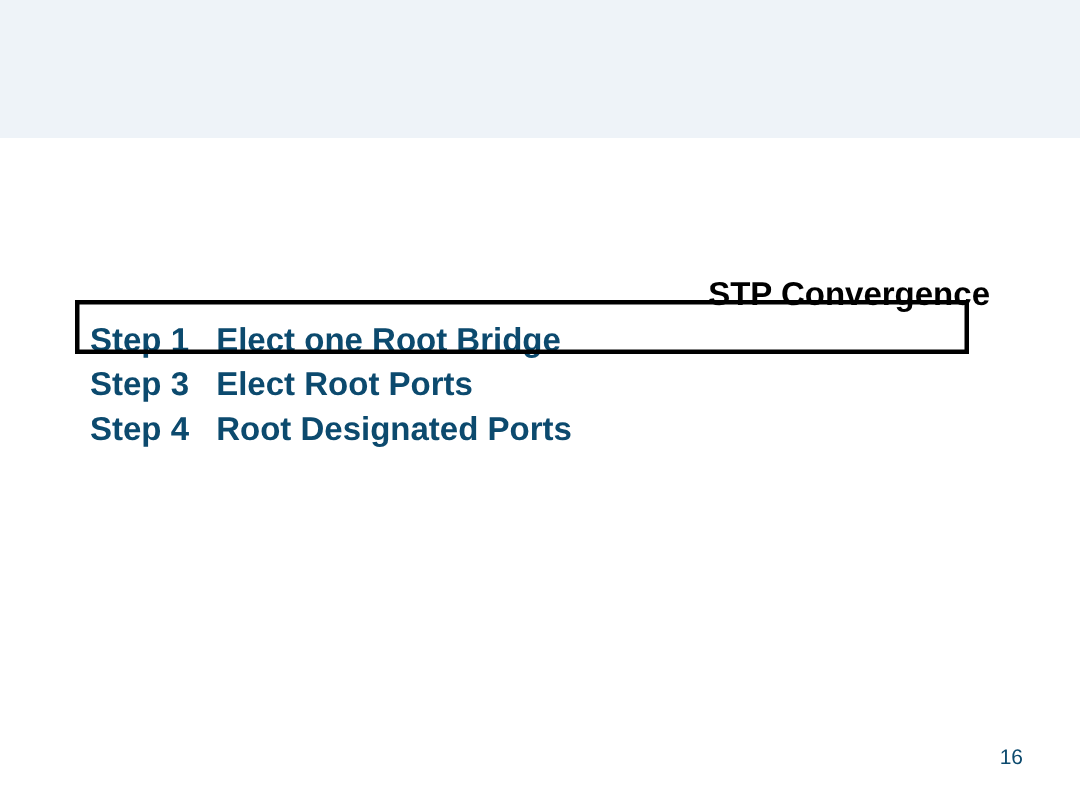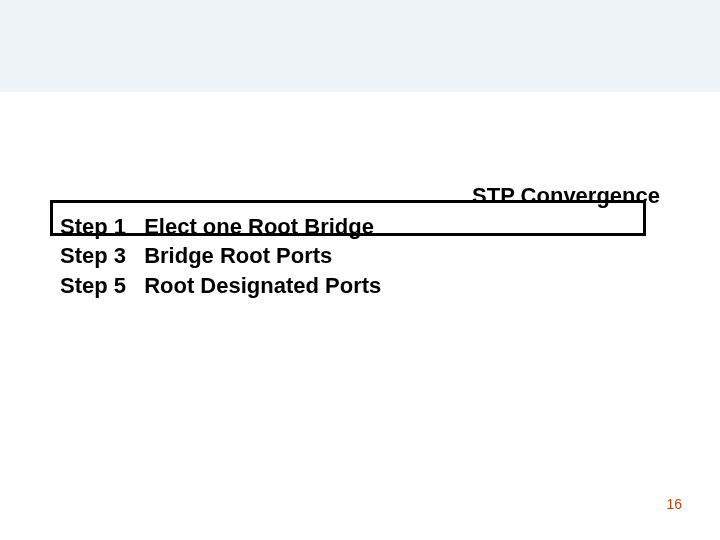--- a/index.html
+++ b/index.html
@@ -30,21 +30,21 @@
     font-size: 22px;
     font-weight: bold;
     color: #000;
     line-height: 1.25;
     margin-bottom: 2px;
     text-align: right;
   }
   .step-row {
     font-size: 22px;
     font-weight: bold;
-    color: #000000;
+    color: #0c4a6e;
     line-height: 1.35;
     white-space: nowrap;
   }
   .step-label {
     display: inline-block;
     width: 78px;
   }
   .highlight-box {
     position: absolute;
     top: 200px;
@@ -54,42 +54,42 @@
     border: 3px solid #000;
     box-sizing: border-box;
     background: transparent;
     pointer-events: none;
   }
   .page-number {
     position: absolute;
     right: 38px;
     bottom: 28px;
     font-size: 14px;
-    color: #c2410c;
+    color: #0c4a6e;
   }
 </style>
 </head>
 <body>
 
 <div class="header-band"></div>
 
 <div class="content">
   <div class="heading">STP Convergence</div>
 
   <div class="step-row">
     <span class="step-label">Step 1</span>
     <span>Elect one Root Bridge</span>
   </div>
 
   <div class="step-row">
     <span class="step-label">Step 3</span>
-    <span>Bridge Root Ports</span>
+    <span>Elect Root Ports</span>
   </div>
 
   <div class="step-row">
-    <span class="step-label">Step 5</span>
+    <span class="step-label">Step 4</span>
     <span>Root Designated Ports</span>
   </div>
 </div>
 
 <div class="highlight-box"></div>
 
 <div class="page-number">16</div>
 
 </body></html>

